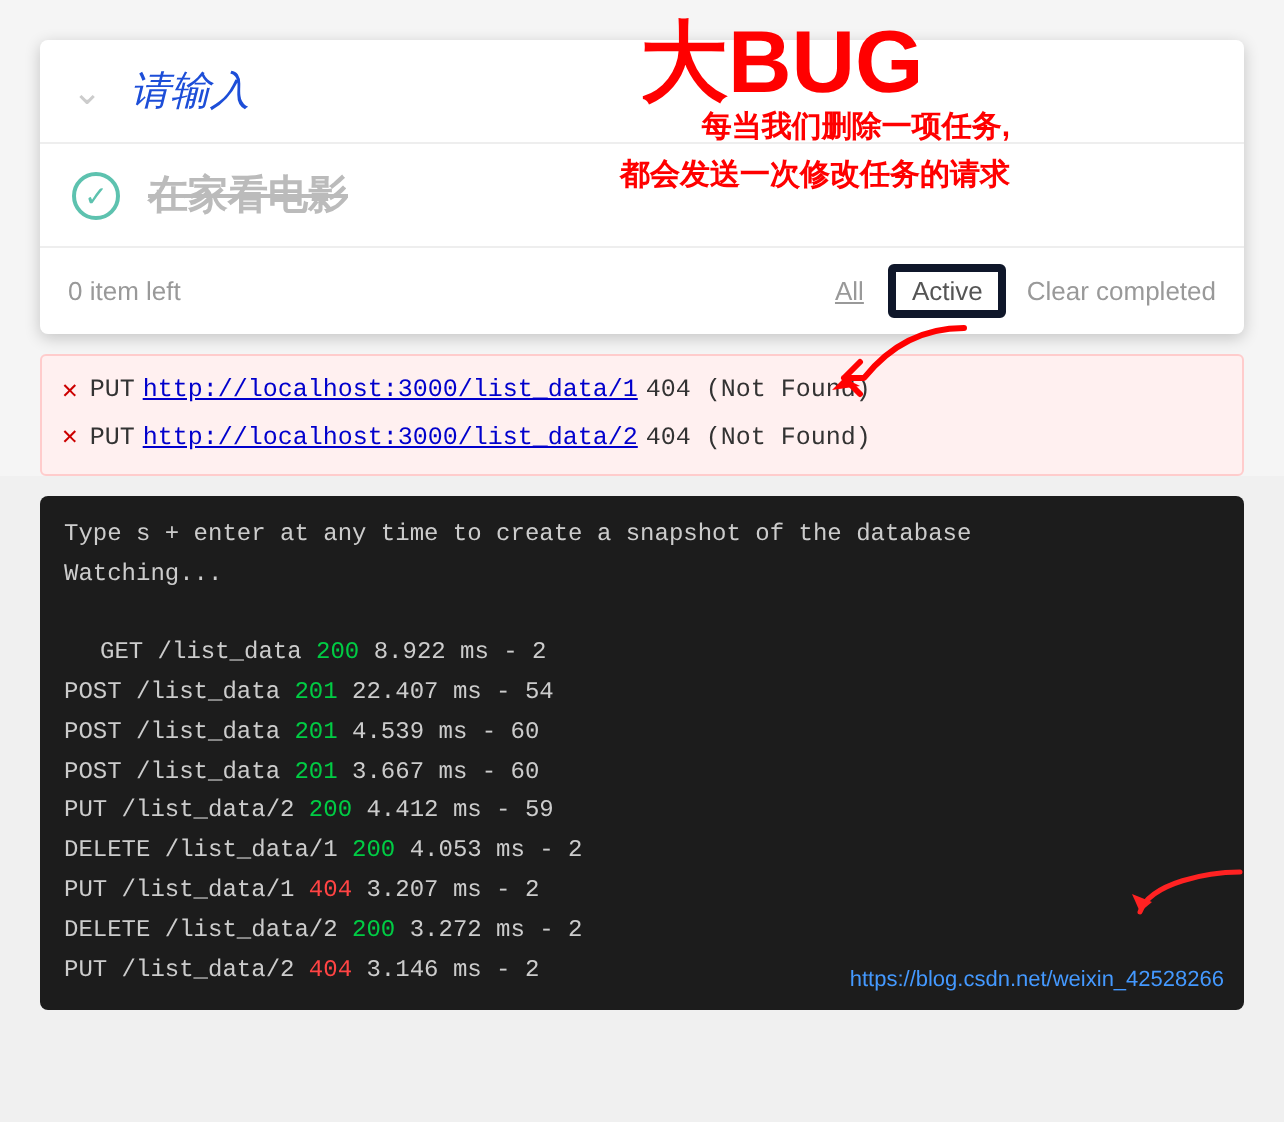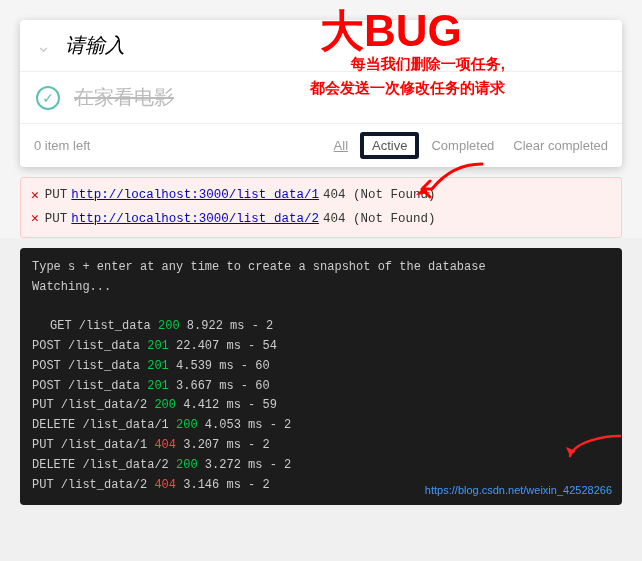--- a/index.html
+++ b/index.html
@@ -22,34 +22,33 @@
 
     <div style="position:absolute;top:52px;left:310px;font-size:15px;font-weight:bold;color:#ff0000;text-align:right;line-height:1.6;z-index:10;font-family:Arial,sans-serif;">
       <div>每当我们删除一项任务,</div>
       <div>都会发送一次修改任务的请求</div>
     </div>
 
     <div style="background:white;margin:10px 20px 0 20px;border-radius:4px;box-shadow:0 2px 8px rgba(0,0,0,0.2);position:relative;z-index:5;">
 
       <div style="display:flex;align-items:center;padding:12px 16px;border-bottom:1px solid #eee;">
         <span style="color:#ccc;font-size:18px;margin-right:14px;">⌄</span>
-        <span style="color:#000000;font-size:20px;font-style:italic;">请输入</span>
+        <span style="color:#1d4ed8;font-size:20px;font-style:italic;">请输入</span>
       </div>
 
       <div style="display:flex;align-items:center;padding:12px 16px;border-bottom:1px solid #eee;">
         <div style="width:24px;height:24px;border-radius:50%;border:2px solid #5dc2af;display:flex;align-items:center;justify-content:center;margin-right:14px;color:#5dc2af;font-size:14px;flex-shrink:0;">✓</div>
-        <span style="font-size:20px;color:#bbb;text-decoration:line-through;">在家看电影</span>
+        <span style="font-size:20px;color:#bbb;text-decoration:line-through;font-weight:bold;">在家看电影</span>
       </div>
 
       <div style="display:flex;align-items:center;padding:8px 14px;font-size:13px;color:#999;">
         <span style="flex:1;">0 item left</span>
         <div style="display:flex;gap:3px;margin-right:10px;">
           <button style="padding:2px 8px;border:1px solid transparent;border-radius:3px;cursor:pointer;color:#999;font-size:13px;background:none;text-decoration:underline;">All</button>
           <button style="padding:2px 8px;border:4px solid #0f172a;border-radius:3px;cursor:pointer;color:#555;font-size:13px;background:none;">Active</button>
-          <button style="padding:2px 8px;border:1px solid transparent;border-radius:3px;cursor:pointer;color:#999;font-size:13px;background:none;">Completed</button>
         </div>
         <button style="background:none;border:none;color:#999;font-size:13px;cursor:pointer;">Clear completed</button>
       </div>
     </div>
 
     <div style="position:relative;margin:10px 20px 10px 20px;">
 
       <div style="position:absolute;top:-18px;right:130px;z-index:20;">
         <svg width="80" height="40" viewBox="0 0 80 40">
           <path d="M 70 5 Q 40 5 20 30 L 10 30 L 18 38 L 10 30 L 18 22" fill="none" stroke="#ff0000" stroke-width="3" stroke-linecap="round" stroke-linejoin="round"></path>

